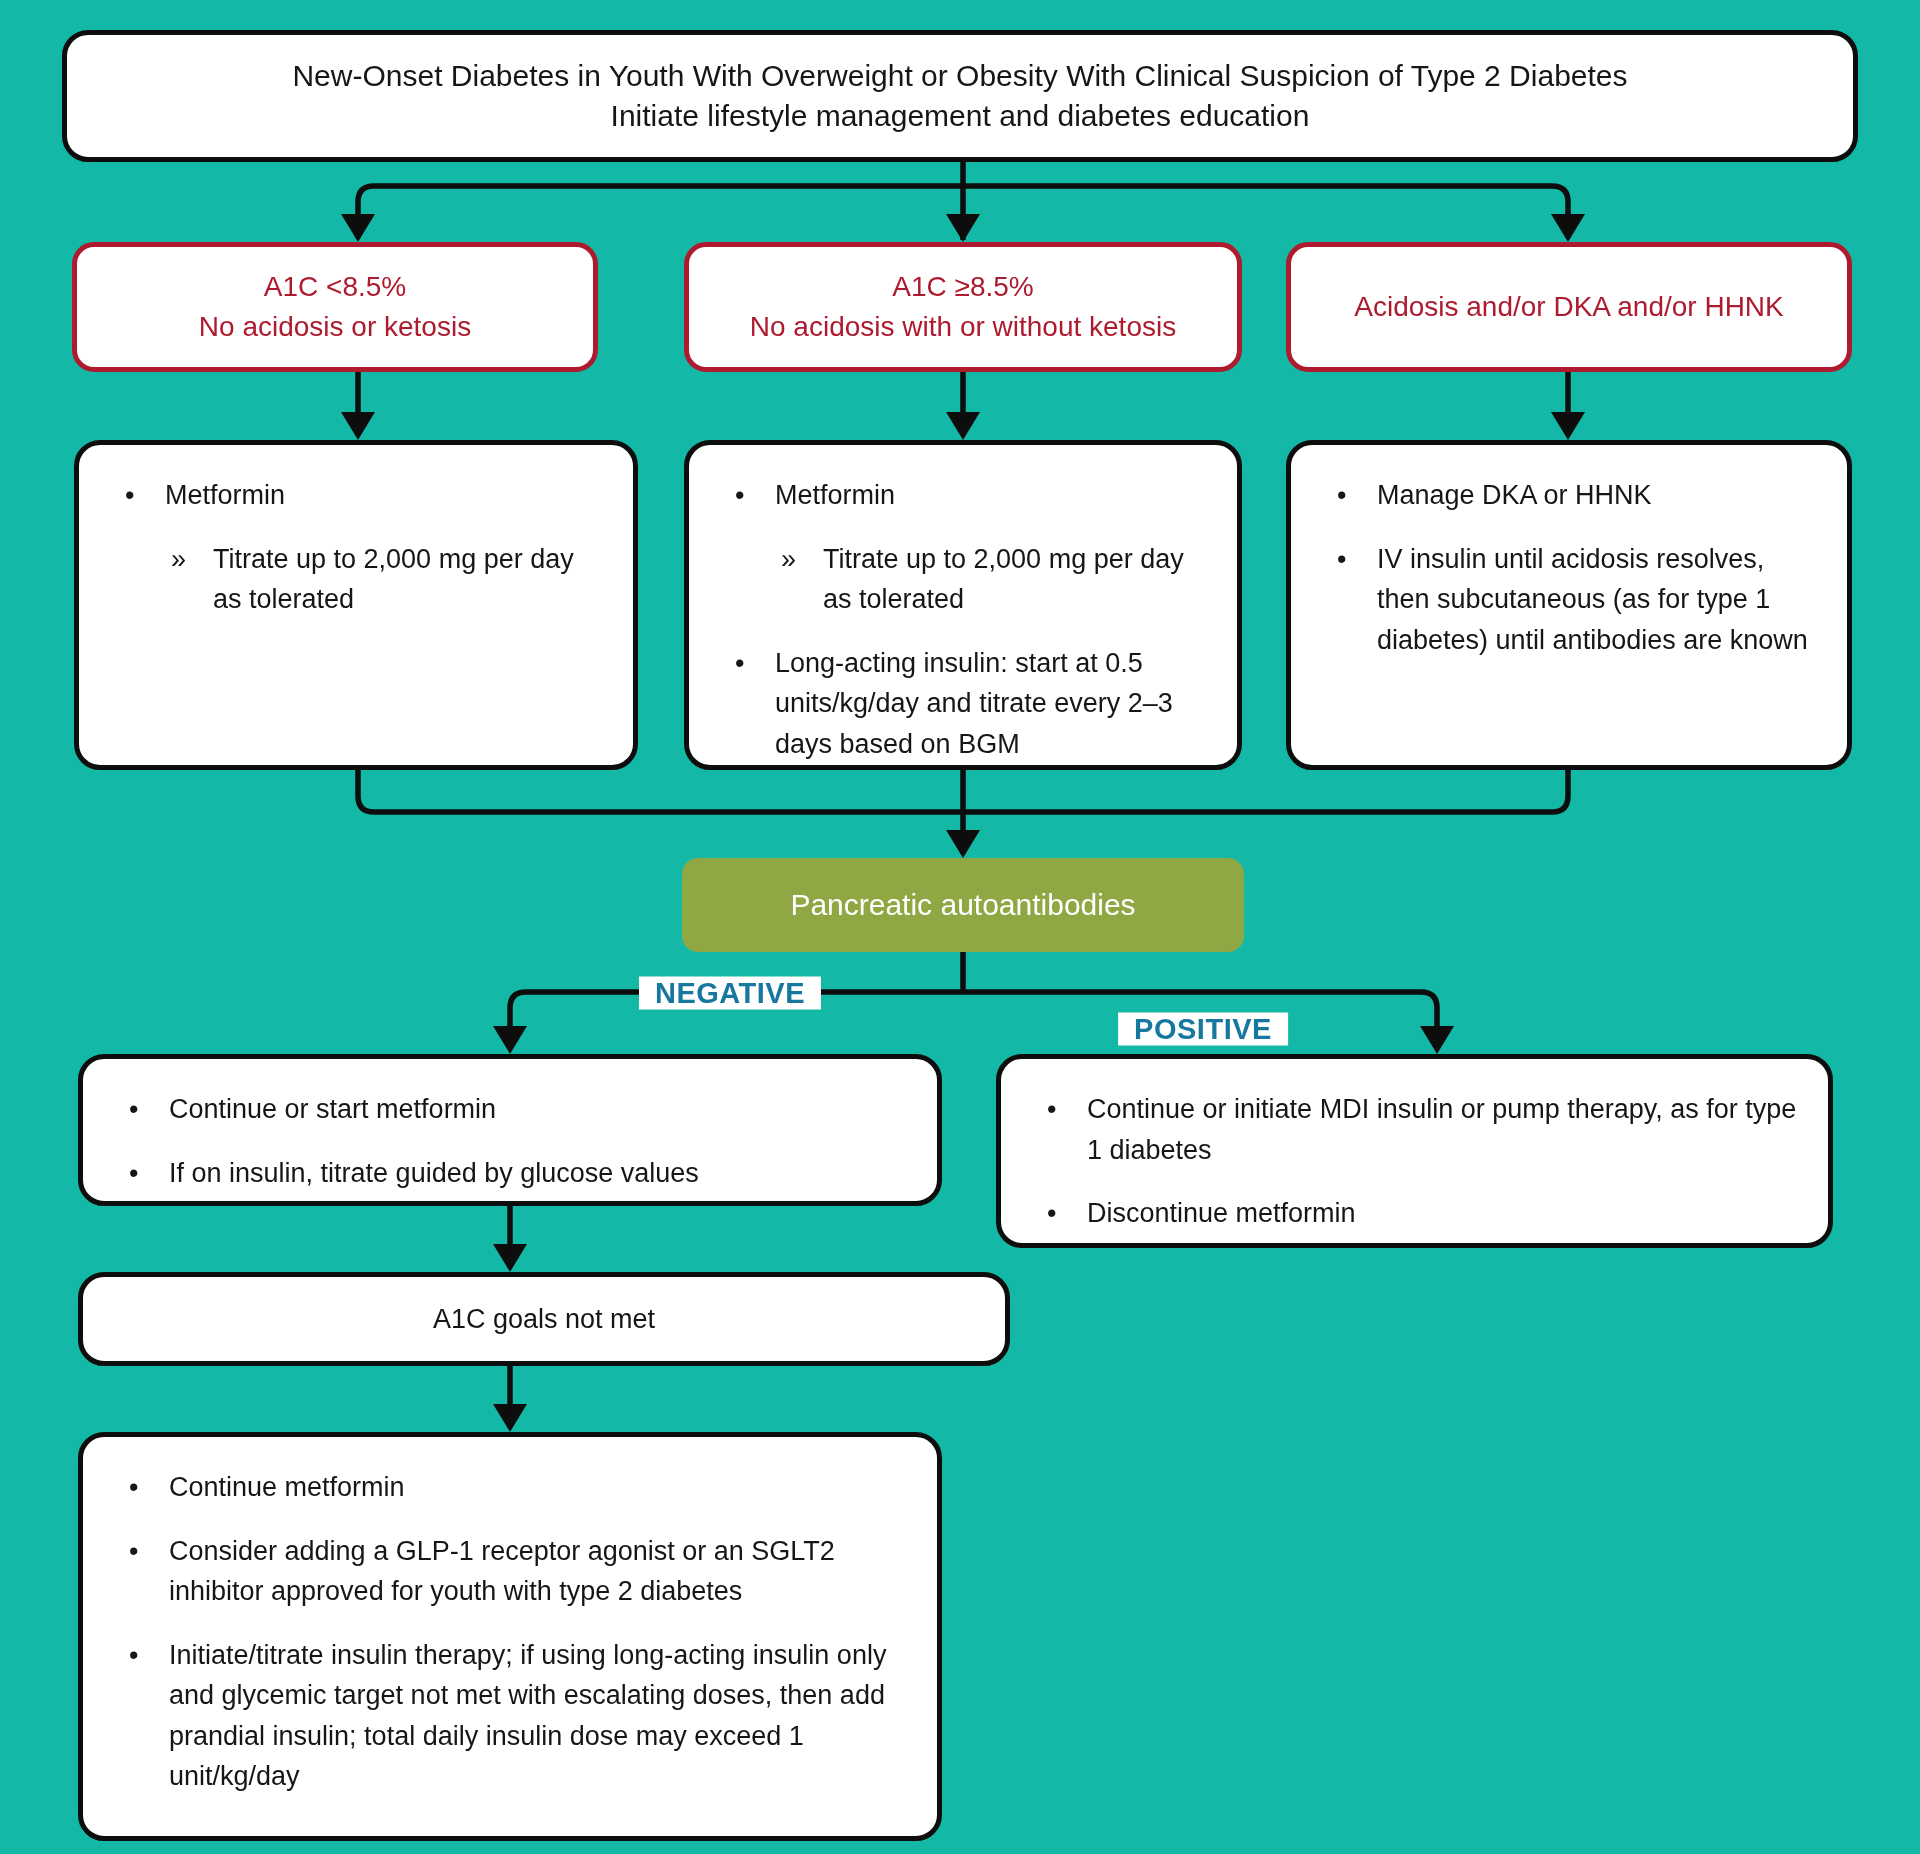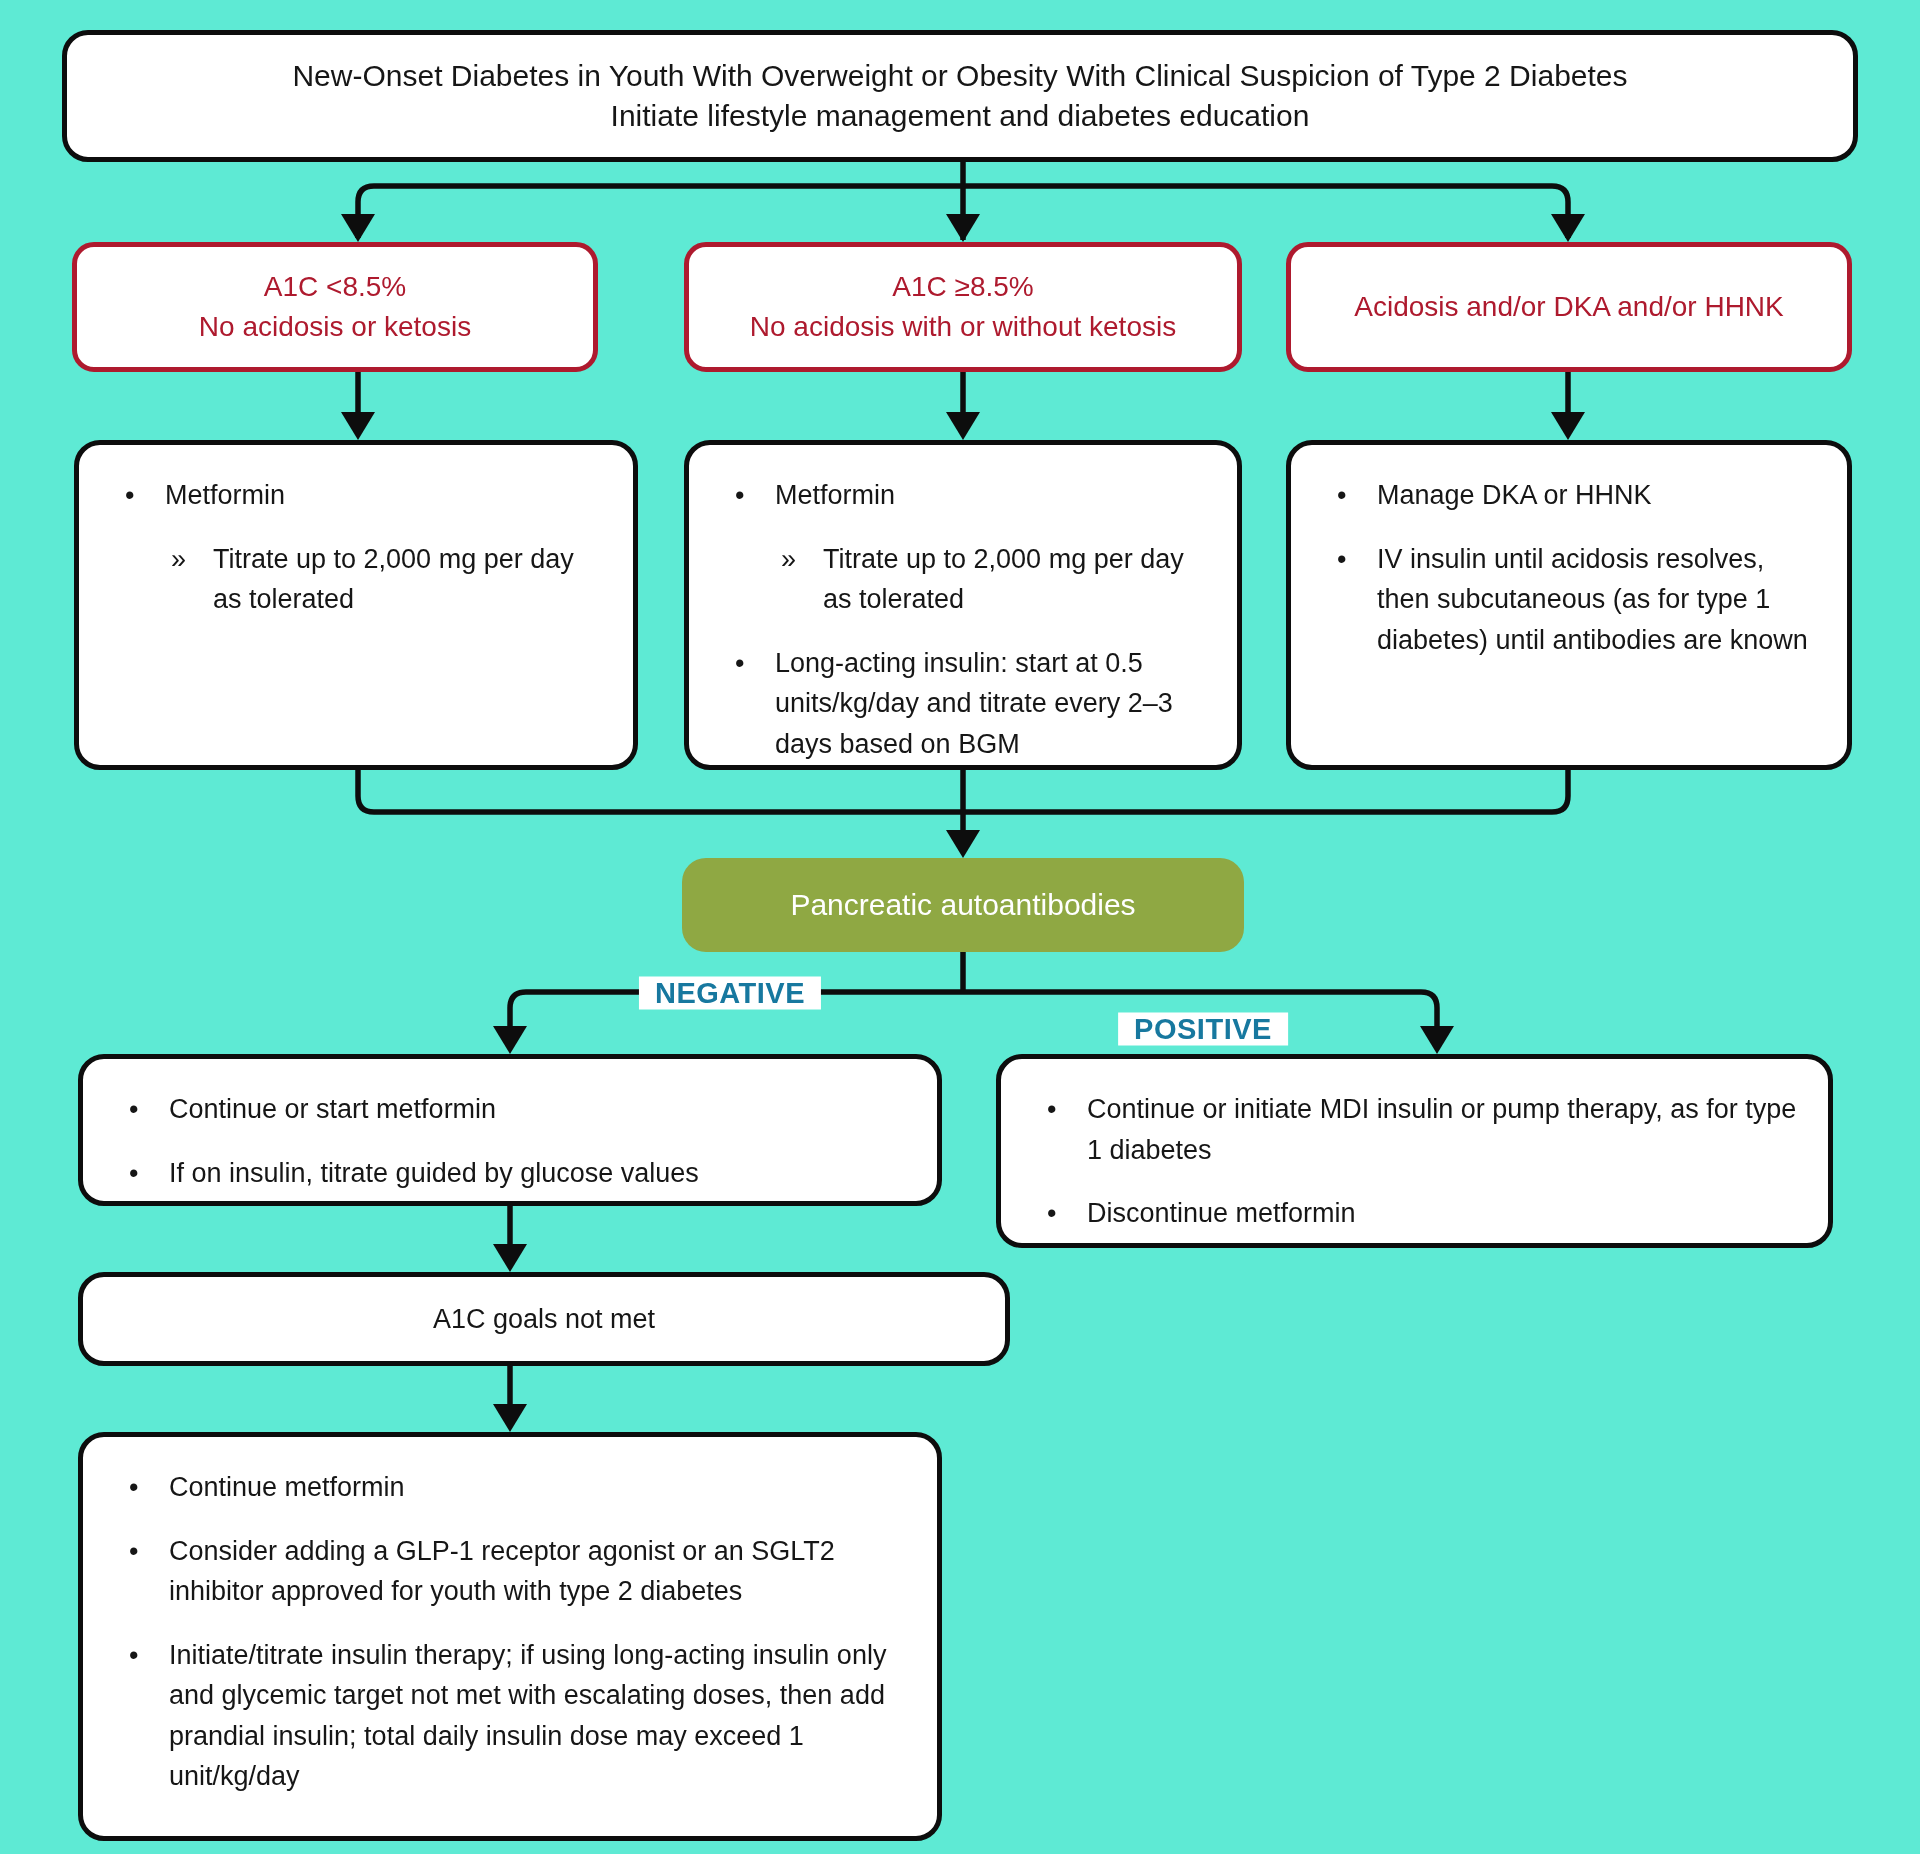--- a/index.html
+++ b/index.html
@@ -1,17 +1,17 @@
 <!DOCTYPE html>
 <html style="--line: #0d0d0d; --red: #AE1A2E; --green: #8FA843; --teal: #17789F;"><head>
 <meta charset="utf-8">
 <style>
   html,body{margin:0;padding:0;background:#ffffff;}
   .canvas{
-    position:relative;width:1920px;height:1854px;background:#5eead4;
+    position:relative;width:1920px;height:1854px;background:#14b8a6;
     font-family:"Liberation Sans", sans-serif;color:#161616;
     overflow:hidden;
   }
   
   .connectors{position:absolute;left:0;top:0;width:1920px;height:1854px;z-index:1;}
   .connectors path{stroke:var(--line,#0d0d0d);stroke-width:5.5;fill:none;}
   .connectors polygon{fill:var(--line,#0d0d0d);stroke:none;}
 
   
   .node{
@@ -29,21 +29,21 @@
   .crit2{left:684px;width:558px;}
   .crit3{left:1286px;width:566px;}
 
   .treat{top:440px;height:330px;}
   .treat1{left:74px;width:564px;}
   .treat2{left:684px;width:558px;}
   .treat3{left:1286px;width:566px;}
 
   .green-box{
     position:absolute;left:682px;top:858px;width:562px;height:94px;z-index:2;
-    background:var(--green,#8FA843);border-radius:24px;color:#ffffff;
+    background:var(--green,#8FA843);border-radius:16px;color:#ffffff;
     display:flex;align-items:center;justify-content:center;font-size:30px;
   }
 
   .branch-label{
     position:absolute;z-index:3;transform:translate(-50%,-50%);
     background:#ffffff;padding:0 16px;color:var(--teal,#17789F);
     font-size:29px;font-weight:bold;letter-spacing:.5px;text-align:center;
   }
   .neg-label{left:730px;top:993px;}
   .pos-label{left:1203px;top:993px;margin-top:36px;}

